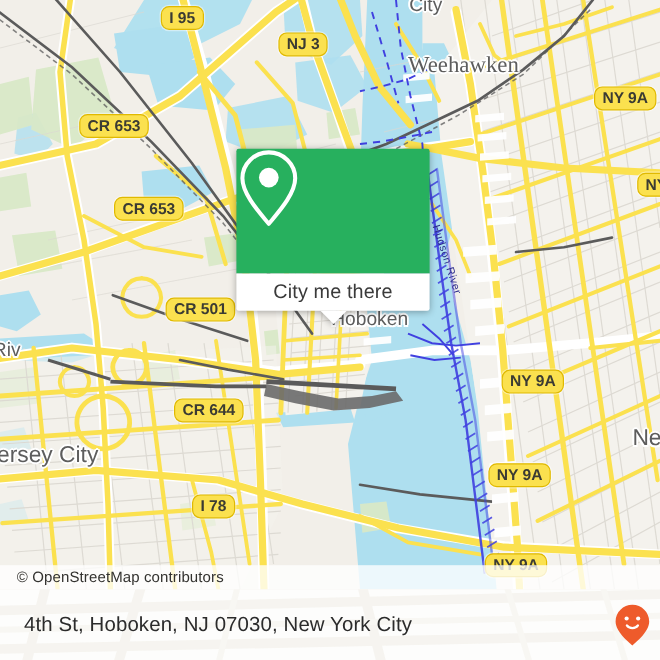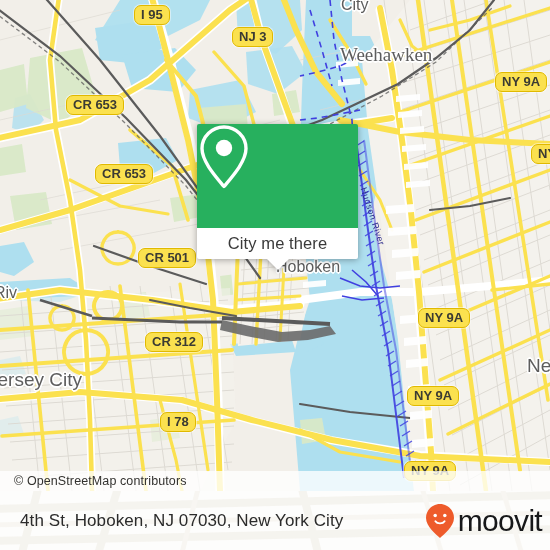--- a/index.html
+++ b/index.html
@@ -428,21 +428,21 @@
     <div class="place" style="left:527px;top:355px;">Ne</div>
 
     <div class="shield" style="left:134px;top:5px;">I 95</div>
     <div class="shield" style="left:232px;top:27px;">NJ 3</div>
     <div class="shield" style="left:66px;top:95px;">CR 653</div>
     <div class="shield" style="left:495px;top:72px;">NY 9A</div>
     <div class="shield" style="left:483px;top:144px;margin-left:48px;">NY 495</div>
     <div class="shield" style="left:95px;top:164px;">CR 653</div>
     <div class="shield" style="left:138px;top:248px;">CR 501</div>
     <div class="shield" style="left:418px;top:308px;">NY 9A</div>
-    <div class="shield" style="left:145px;top:332px;">CR 312</div>
+    <div class="shield" style="left:145px;top:332px;">CR 644</div>
     <div class="shield" style="left:160px;top:412px;">I 78</div>
     <div class="shield" style="left:407px;top:386px;">NY 9A</div>
     <div class="shield" style="left:404px;top:461px;">NY 9A</div>
 
     <div class="card">
       <div class="card-top">
         <svg width="54" height="66" viewBox="0 0 54 66">
           <path d="M27 3 C15 3 5 12.6 5 24.6 C5 38 20 54 27 62.5 C34 54 49 38 49 24.6 C49 12.6 39 3 27 3 Z" fill="none" stroke="#ffffff" stroke-width="3.4" stroke-linejoin="round"></path>
           <circle cx="27" cy="24" r="8.2" fill="#ffffff"></circle>
         </svg>
@@ -474,18 +474,17 @@
     </svg>
     <div class="footer-inner">
       <div class="addr">4th St, Hoboken, NJ 07030, New York City</div>
       <div class="brand">
         <svg width="30" height="36" viewBox="0 0 30 36">
           <path d="M15 1 C7.3 1 1 7.2 1 14.9 C1 23.5 11.5 31.6 15 35 C18.5 31.6 29 23.5 29 14.9 C29 7.2 22.7 1 15 1 Z" fill="#ee5b2b"></path>
           <circle cx="10.2" cy="12.4" r="1.75" fill="#ffffff"></circle>
           <circle cx="19.8" cy="12.4" r="1.75" fill="#ffffff"></circle>
           <path d="M10.4 18.2 C12.2 21.1 17.8 21.1 19.6 18.2" stroke="#ffffff" stroke-width="1.9" fill="none" stroke-linecap="round"></path>
         </svg>
-        <span class="brand-word">moovit</span>
       </div>
     </div>
   </div>
 
 </div>
 
 </body></html>

